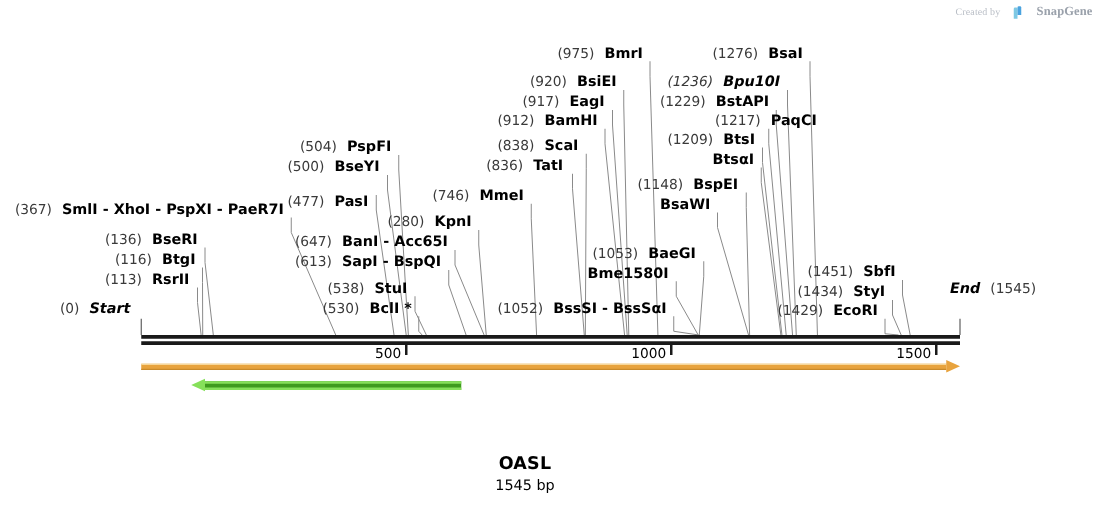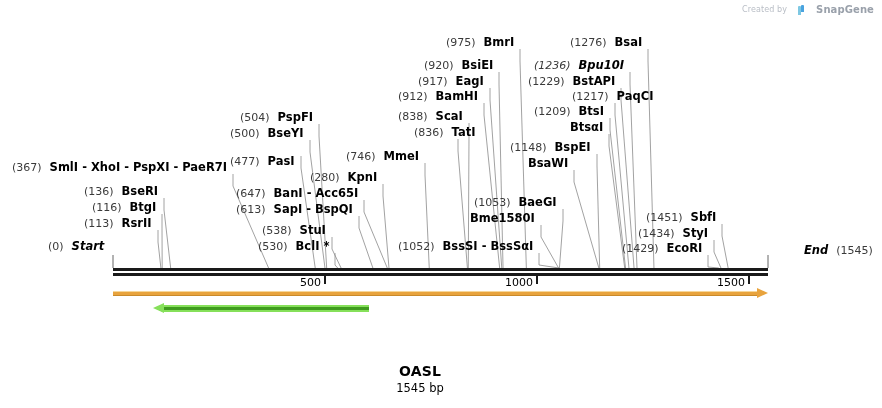--- a/index.html
+++ b/index.html
@@ -20,20 +20,21 @@
   .watermark {
     position: absolute;
     top: 4px;
     right: 8px;
     display: flex;
     align-items: center;
     gap: 11px;
     font-size: 8px;
     color: #b9bec6;
     letter-spacing: .1px;
+    font-family: Liberation Serif, serif;
   }
   .watermark .sg-logo {
     display: inline-block;
     width: 7px;
     height: 10px;
     position: relative;
   }
   .watermark .sg-logo i {
     position: absolute;
     display: block;
@@ -249,39 +250,39 @@
       <div class="lbl" style="left: 230px; top: 127px;"><span class="pos">(500)</span>&nbsp;&nbsp;<span>BseYI</span></div>
       <div class="lbl" style="left: 230px; top: 143px; margin-top: 12px;"><span class="pos">(477)</span>&nbsp;&nbsp;<span>PasI</span></div>
       <div class="lbl" style="left: 310px; top: 171px;"><span class="pos">(280)</span>&nbsp;&nbsp;<span>KpnI</span></div>
       <div class="lbl" style="left: 236px; top: 187px;"><span class="pos">(647)</span>&nbsp;&nbsp;<span>BanI</span> <span class="sep">-</span> <span>Acc65I</span></div>
       <div class="lbl" style="left: 236px; top: 203px;"><span class="pos">(613)</span>&nbsp;&nbsp;<span>SapI</span> <span class="sep">-</span> <span>BspQI</span></div>
       <div class="lbl" style="left: 262px; top: 224px;"><span class="pos">(538)</span>&nbsp;&nbsp;<span>StuI</span></div>
       <div class="lbl" style="left: 258px; top: 240px;"><span class="pos">(530)</span>&nbsp;&nbsp;<span>BclI *</span></div>
       <div class="lbl" style="left: 346px; top: 150px;"><span class="pos">(746)</span>&nbsp;&nbsp;<span>MmeI</span></div>
       <div class="lbl" style="left: 398px; top: 90px;"><span class="pos">(912)</span>&nbsp;&nbsp;<span>BamHI</span></div>
       <div class="lbl" style="left: 398px; top: 110px;"><span class="pos">(838)</span>&nbsp;&nbsp;<span>ScaI</span></div>
-      <div class="lbl" style="left: 414px; top: 126px;"><span class="pos">(836)</span>&nbsp;&nbsp;<span>TatI</span></div>
+      <div class="lbl" style="left: 389px; top: 126px;"><span class="pos">(836)</span>&nbsp;&nbsp;<span>TatI</span></div>
       <div class="lbl" style="left: 446px; top: 36px;"><span class="pos">(975)</span>&nbsp;&nbsp;<span>BmrI</span></div>
       <div class="lbl" style="left: 424px; top: 59px;"><span class="pos">(920)</span>&nbsp;&nbsp;<span>BsiEI</span></div>
       <div class="lbl" style="left: 418px; top: 75px;"><span class="pos">(917)</span>&nbsp;&nbsp;<span>EagI</span></div>
       <div class="lbl" style="left: 570px; top: 36px;"><span class="pos">(1276)</span>&nbsp;&nbsp;<span>BsaI</span></div>
       <div class="lbl" style="left: 534px; top: 59px; font-style: italic;"><span class="pos">(1236)</span>&nbsp;&nbsp;<span>Bpu10I</span></div>
       <div class="lbl" style="left: 528px; top: 75px;"><span class="pos">(1229)</span>&nbsp;&nbsp;<span>BstAPI</span></div>
       <div class="lbl" style="left: 528px; top: 90px; margin-left: 44px;"><span class="pos">(1217)</span>&nbsp;&nbsp;<span>PaqCI</span></div>
       <div class="lbl" style="left: 534px; top: 105px;"><span class="pos">(1209)</span>&nbsp;&nbsp;<span>BtsI</span></div>
       <div class="lbl" style="left: 570px; top: 121px;"><span>BtsαI</span></div>
       <div class="lbl" style="left: 510px; top: 141px;"><span class="pos">(1148)</span>&nbsp;&nbsp;<span>BspEI</span></div>
       <div class="lbl" style="left: 528px; top: 157px;"><span>BsaWI</span></div>
       <div class="lbl" style="left: 474px; top: 196px;"><span class="pos">(1053)</span>&nbsp;&nbsp;<span>BaeGI</span></div>
       <div class="lbl" style="left: 470px; top: 212px;"><span>Bme1580I</span></div>
       <div class="lbl" style="left: 398px; top: 240px;"><span class="pos">(1052)</span>&nbsp;&nbsp;<span>BssSI</span> <span class="sep">-</span> <span>BssSαI</span></div>
       <div class="lbl" style="left: 646px; top: 211px;"><span class="pos">(1451)</span>&nbsp;&nbsp;<span>SbfI</span></div>
       <div class="lbl" style="left: 638px; top: 227px;"><span class="pos">(1434)</span>&nbsp;&nbsp;<span>StyI</span></div>
       <div class="lbl" style="left: 622px; top: 242px;"><span class="pos">(1429)</span>&nbsp;&nbsp;<span>EcoRI</span></div>
-      <div class="lbl terminus" style="left: 760px; top: 244px; margin-left: 44px;"><span>End</span>&nbsp;&nbsp;<span class="pos">(1545)</span></div>
+      <div class="lbl terminus" style="left: 760px; top: 224px;"><span>End</span>&nbsp;&nbsp;<span class="pos">(1545)</span></div>
     </div>
 
   <div class="backbone" style="top:268px;">
     <div class="strand top"></div>
     <div class="strand bot"></div>
   </div>
 
   <div id="ruler-layer">
       <div class="ruler-tick" style="left: 323.974px; top: 276px;"></div>
       <div class="ruler-num" style="left: 320.974px; top: 276px;">500</div>

